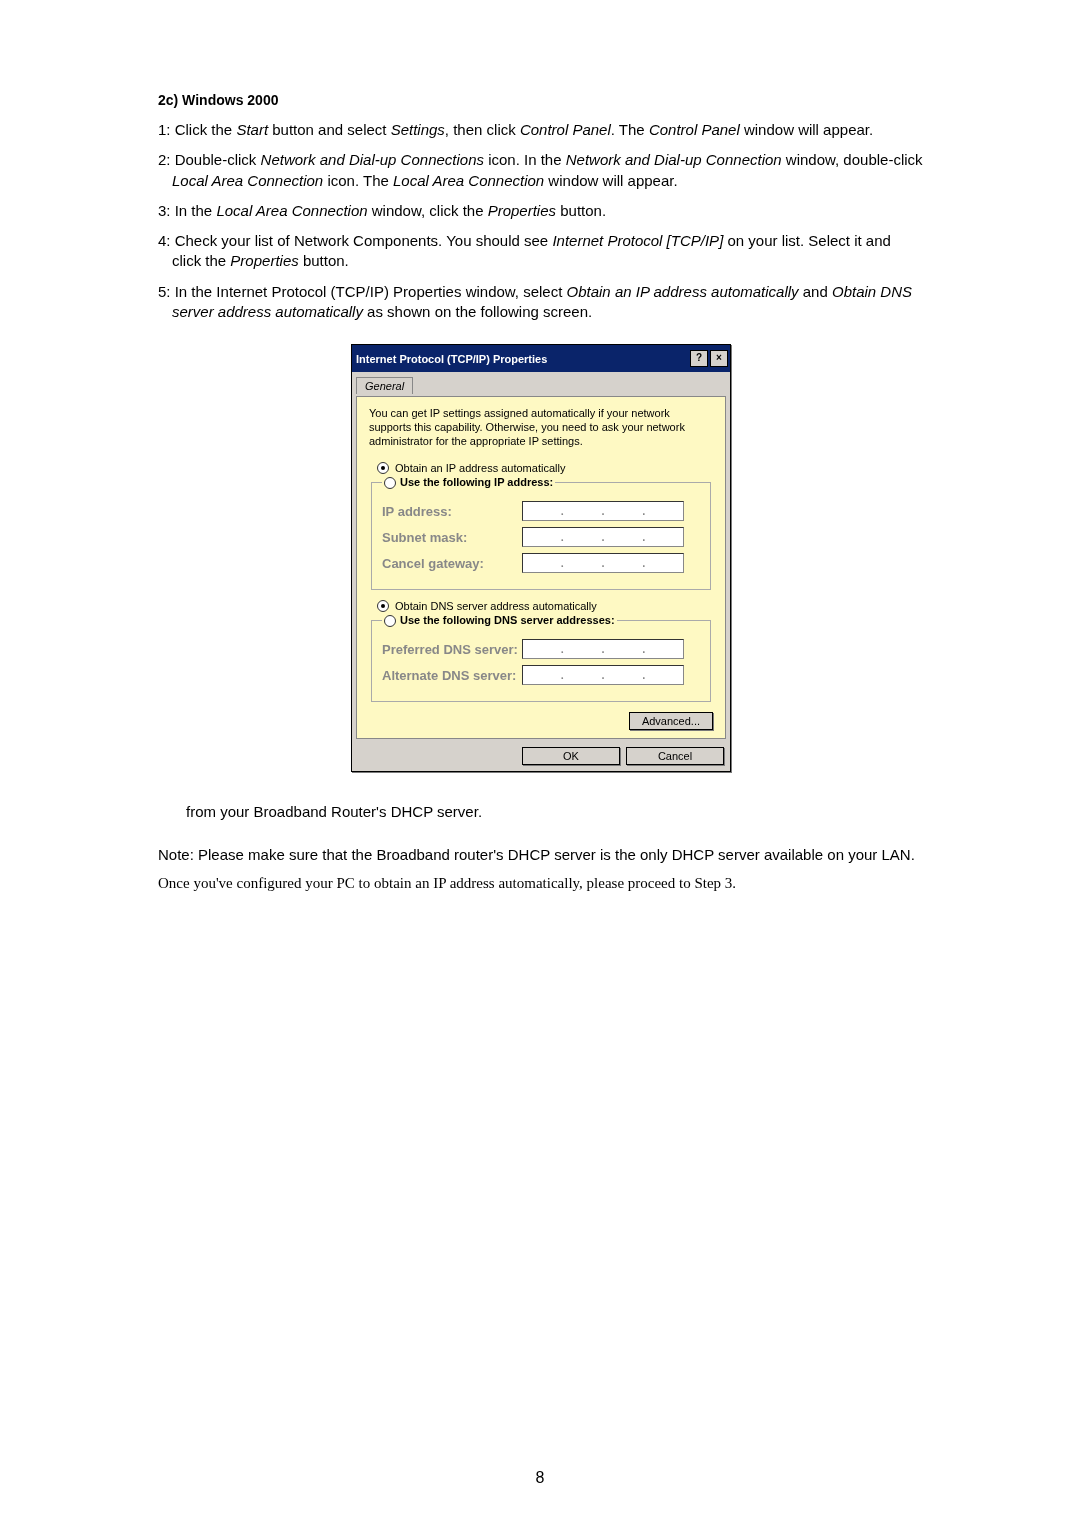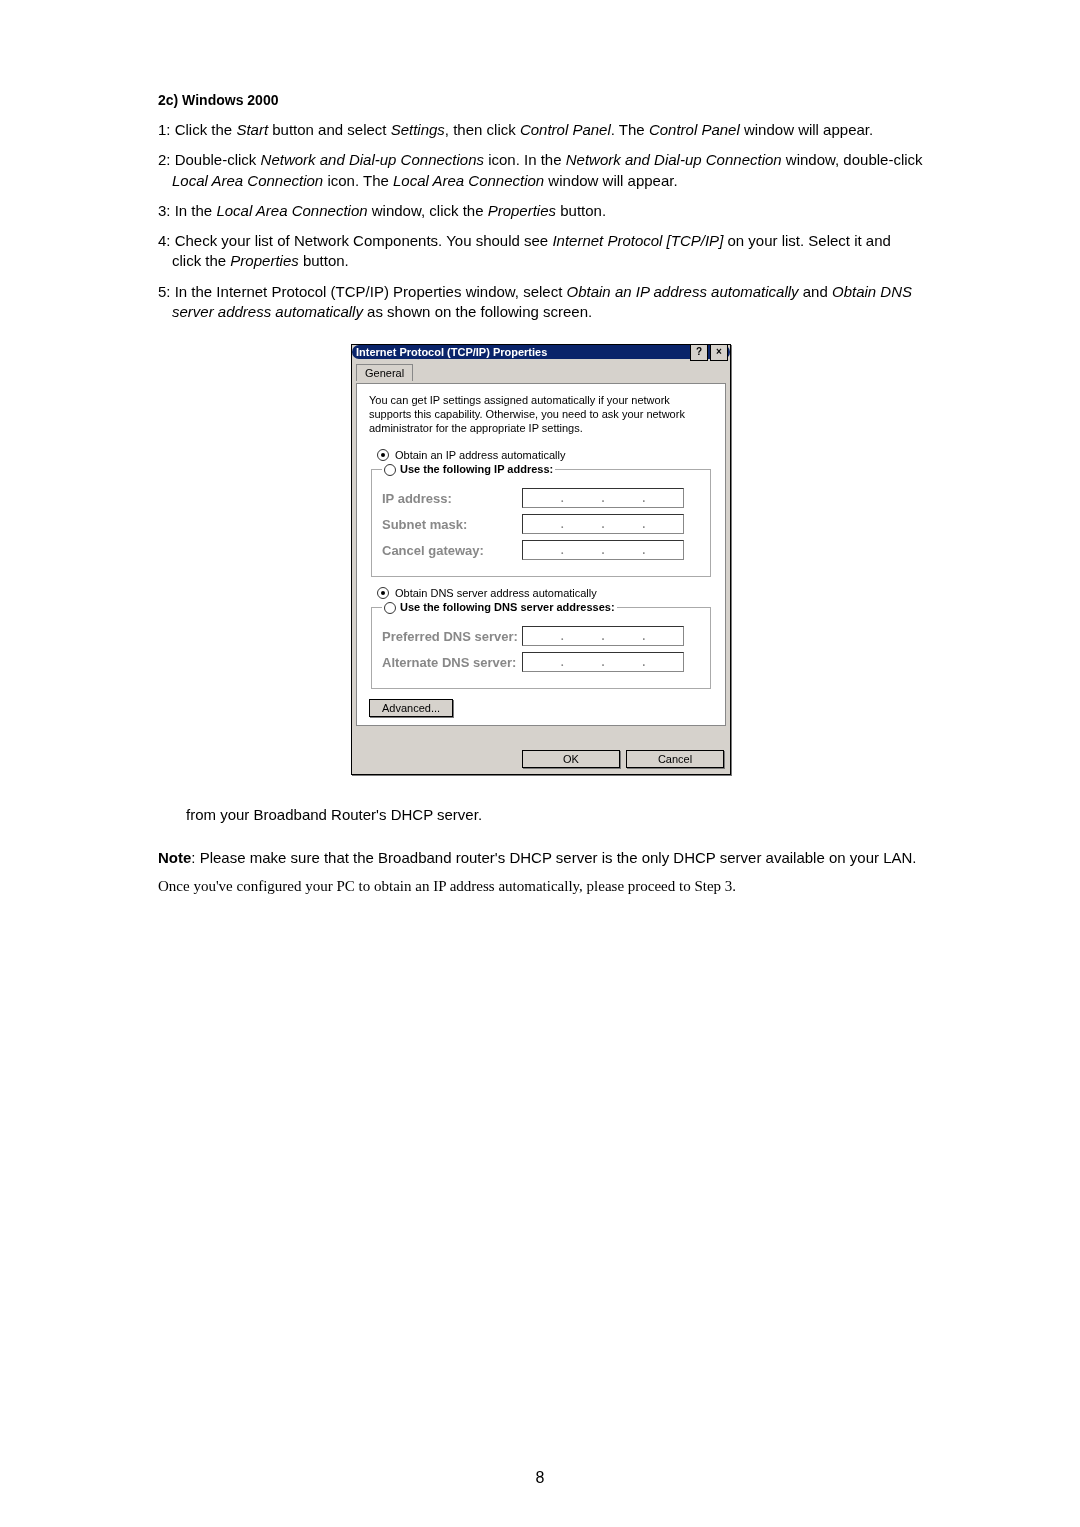--- a/index.html
+++ b/index.html
@@ -21,76 +21,76 @@
     font-weight: bold;
     margin: 0 0 12px 0;
   }
   .step {
     margin: 0 0 10px 0;
     text-indent: -14px;
     padding-left: 14px;
     line-height: 1.35;
   }
   em { font-style: italic; }
-  b { font-weight: bold; }
+  b { font-weight: normal; }
 
   
   .dialog-wrap {
     display: flex;
     justify-content: center;
     margin: 22px 0 30px 0;
   }
   .dlg {
     width: 378px;
     border: 1px solid #000;
     background: #d6d2cc;
     box-shadow: 1px 1px 0 #7a7a7a;
     font-size: 11px;
   }
   .titlebar {
     background: #0a246a;
     color: #fff;
     display: flex;
     align-items: center;
-    height: 14px;
+    height: 27px;
     padding: 0 2px 0 4px;
     font-weight: bold;
-    border-radius: 7px;
   }
   .titlebar .tbtext { flex: 1; }
   .titlebar .tbbtn {
     width: 16px;
     height: 15px;
     background: #d6d2cc;
     border: 1px solid #000;
     margin-left: 2px;
     color: #000;
     font-size: 10px;
     line-height: 13px;
     text-align: center;
     font-weight: bold;
   }
   .tabstrip {
     padding: 4px 0 0 4px;
     position: relative;
     height: 20px;
+    font-style: italic;
   }
   .tab {
     display: inline-block;
     background: #d6d2cc;
     border: 1px solid #888;
     border-bottom: none;
     padding: 2px 8px 2px 8px;
     position: relative;
     top: 1px;
   }
   .tabbody {
-    margin: 0 4px 20px 4px;
+    margin: 0 4px 4px 4px;
     border: 1px solid #888;
-    background: #ffffff;
+    background: #fef9c3;
     padding: 10px 12px 8px 12px;
     position: relative;
   }
   .desc {
     font-size: 11px;
     line-height: 1.25;
     margin-bottom: 14px;
   }
   .radio-row {
     display: flex;
@@ -149,20 +149,21 @@
   .ipbox span { color: #888; }
   .btn {
     border: 1px solid #000;
     background: #d6d2cc;
     padding: 2px 12px;
     font-size: 11px;
     box-shadow: 1px 1px 0 #7a7a7a;
   }
   .adv-row {
     display: flex;
+    justify-content: flex-end;
     margin-top: 6px;
   }
   .dlg-footer {
     display: flex;
     justify-content: flex-end;
     gap: 6px;
     padding: 4px 6px 6px 0;
   }
   .dlg-footer .btn { width: 72px; text-align: center; }
 

